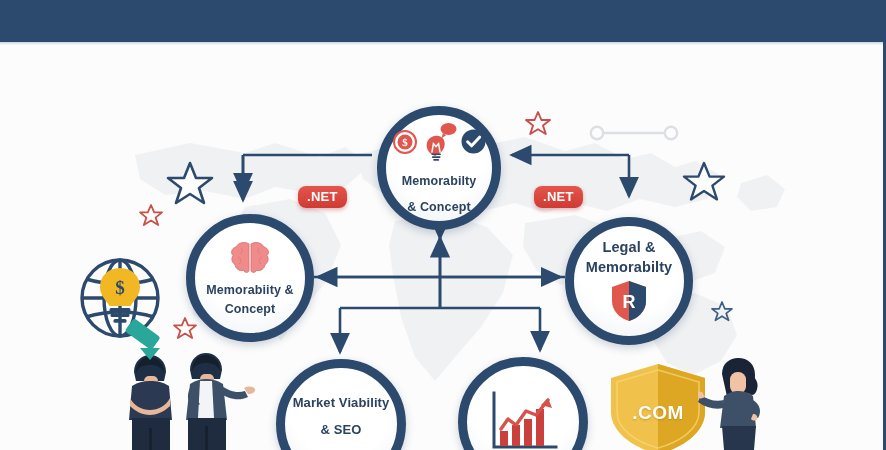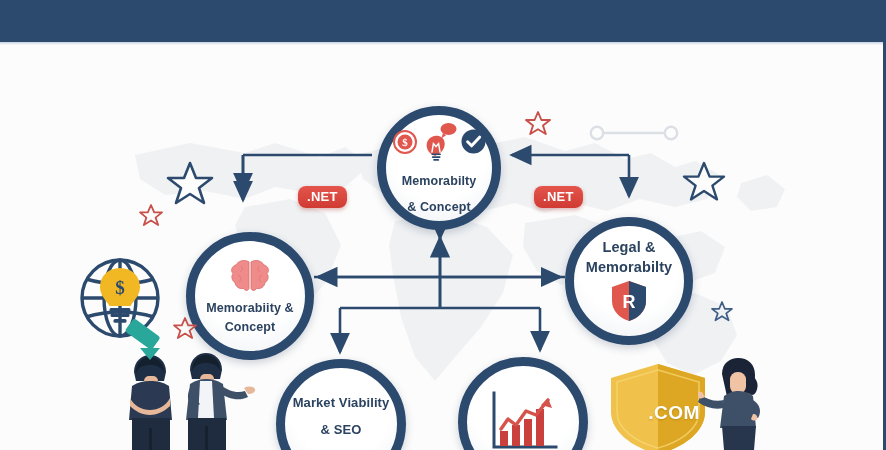--- a/index.html
+++ b/index.html
@@ -27,21 +27,21 @@
   
   .node { position:absolute; border-radius:50%;
           background:radial-gradient(circle at 50% 35%,#ffffff 55%,#eceff3 100%);
           border:9px solid #2c4a6e;
           display:flex; flex-direction:column; align-items:center; justify-content:center;
           box-shadow:0 3px 9px rgba(30,50,80,.22);
           text-align:center; }
   .node .label { color:#2b4360; font-weight:bold; line-height:1.14; letter-spacing:.1px; }
 
   #node-top    { left:377px; top:106px;  width:124px; height:124px; }
-  #node-left   { left:186px; top:232px;  width:128px; height:128px; }
+  #node-left   { left:186px; top:214px;  width:128px; height:128px; }
   #node-right  { left:565px; top:217px;  width:128px; height:128px; }
   #node-bl     { left:276px; top:359px;  width:130px; height:130px; }
   #node-bc     { left:458px; top:357px;  width:130px; height:130px; }
 
   #node-top .label { font-size:12.5px; margin-top:12px; }
   #node-left .label{ font-size:12.5px; margin-top:5px; }
   #node-right .label{ font-size:14.5px; margin-bottom:3px; }
   #node-bl .label  { font-size:13px; margin-top:12px; }
 
   .node-icons { display:flex; align-items:center; justify-content:center; gap:2px; }
@@ -68,21 +68,21 @@
   
   .globe-icon { position:absolute; left:72px; top:256px; width:108px; height:98px; }
 
   
   .people { position:absolute; }
   #people-left  { left:112px; top:348px; width:150px; height:102px; }
   #person-right { left:698px; top:358px; width:100px; height:92px; }
 
   
   .com-shield { position:absolute; left:605px; top:362px; width:106px; height:92px; }
-  .com-text { position:absolute; left:16px; top:40px; width:106px; text-align:center;
+  .com-text { position:absolute; left:0; top:40px; width:106px; text-align:center;
               color:#fff; font-weight:bold; font-size:19px; letter-spacing:.5px;
               text-shadow:0 1px 2px rgba(140,100,0,.4); }
 </style>
 </head>
 <body>
 
 <div id="stage">
 
   <div class="banner"></div>
   <div class="banner-shadow"></div>

